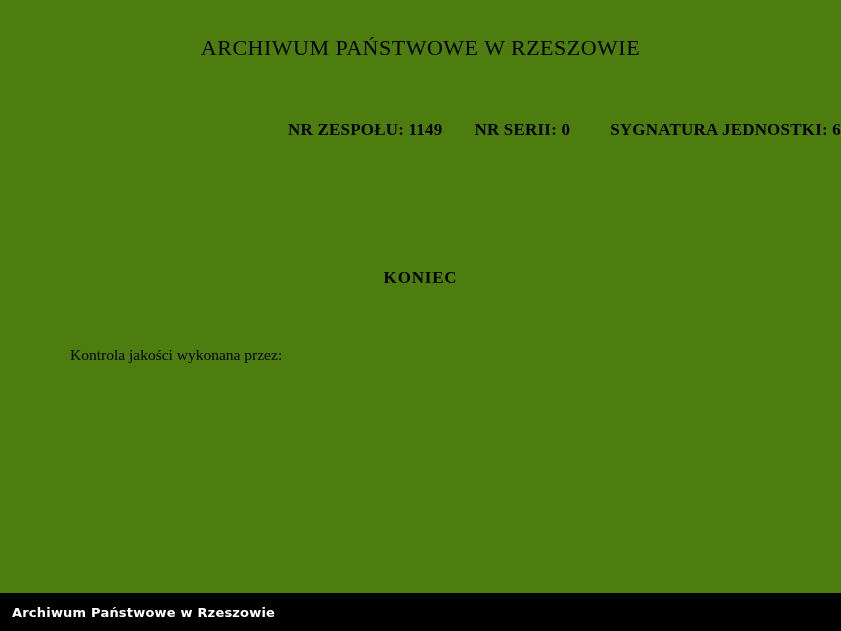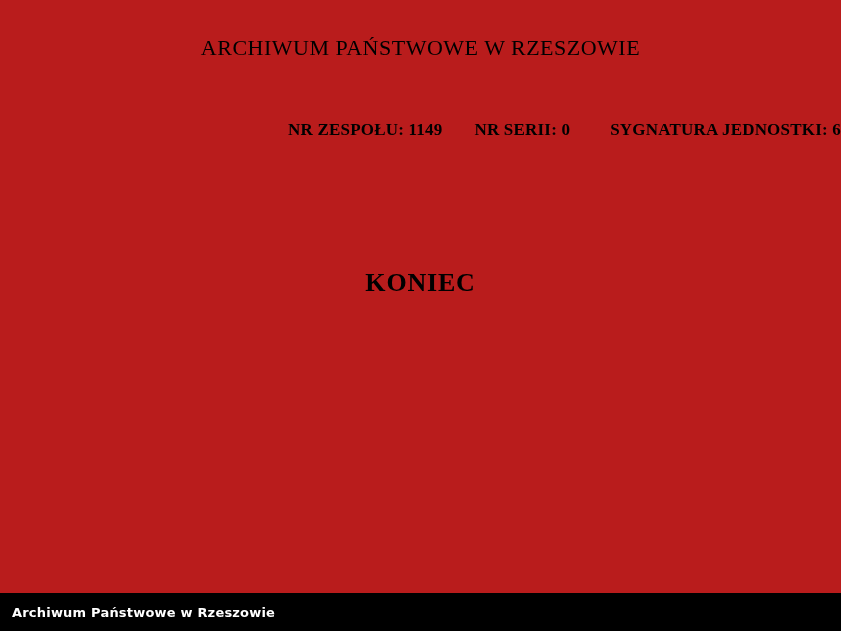--- a/index.html
+++ b/index.html
@@ -12,21 +12,21 @@
     background: #ffffff;
     font-family: "Liberation Serif", serif;
     color: #000000;
     overflow: hidden;
     position: relative;
   }
   .page {
     position: relative;
     width: 841px;
     height: 631px;
-    background: #b91c1c;
+    background: #4d7c0f;
     box-sizing: border-box;
   }
   .header-block {
     text-align: center;
     padding-top: 34px;
   }
   .header-line {
     font-family: "Liberation Serif", serif;
     font-size: 22px;
     letter-spacing: 0.5px;
@@ -45,21 +45,21 @@
     white-space: nowrap;
   }
   .meta-gap-a { display: inline-block; width: 32px; }
   .meta-gap-b { display: inline-block; width: 40px; }
   .meta-label { font-weight: bold; }
   .meta-value { font-weight: bold; }
   .end-word {
     margin-top: 128px;
     text-align: center;
     font-weight: bold;
-    font-size: 26px;
+    font-size: 17px;
     letter-spacing: 0.8px;
   }
   .qc-block {
     margin-top: 56px;
     margin-left: 70px;
     font-size: 15.5px;
     line-height: 22px;
   }
   .qc-line {
     white-space: pre;
@@ -92,19 +92,20 @@
     <div class="header-line">ARCHIWUM PAŃSTWOWE W RZESZOWIE</div>
   </div>
 
   <div class="meta-row">
     <span class="meta-item"><span class="meta-label">NR ZESPOŁU:</span>&nbsp;<span class="meta-value">1149</span></span><span class="meta-gap-a"></span><span class="meta-item"><span class="meta-label">NR SERII:</span>&nbsp;<span class="meta-value">0</span></span><span class="meta-gap-b"></span><span class="meta-item"><span class="meta-label">SYGNATURA JEDNOSTKI:</span>&nbsp;<span class="meta-value">6</span></span>
   </div>
 
   <div class="end-word">KONIEC</div>
 
   <div class="qc-block">
+    <div class="qc-line">Kontrola jakości wykonana przez:</div>
   </div>
 
   <div class="footer-bar">
     <div class="footer-text">Archiwum Państwowe w Rzeszowie</div>
   </div>
 
 </div>
 
 </body></html>

